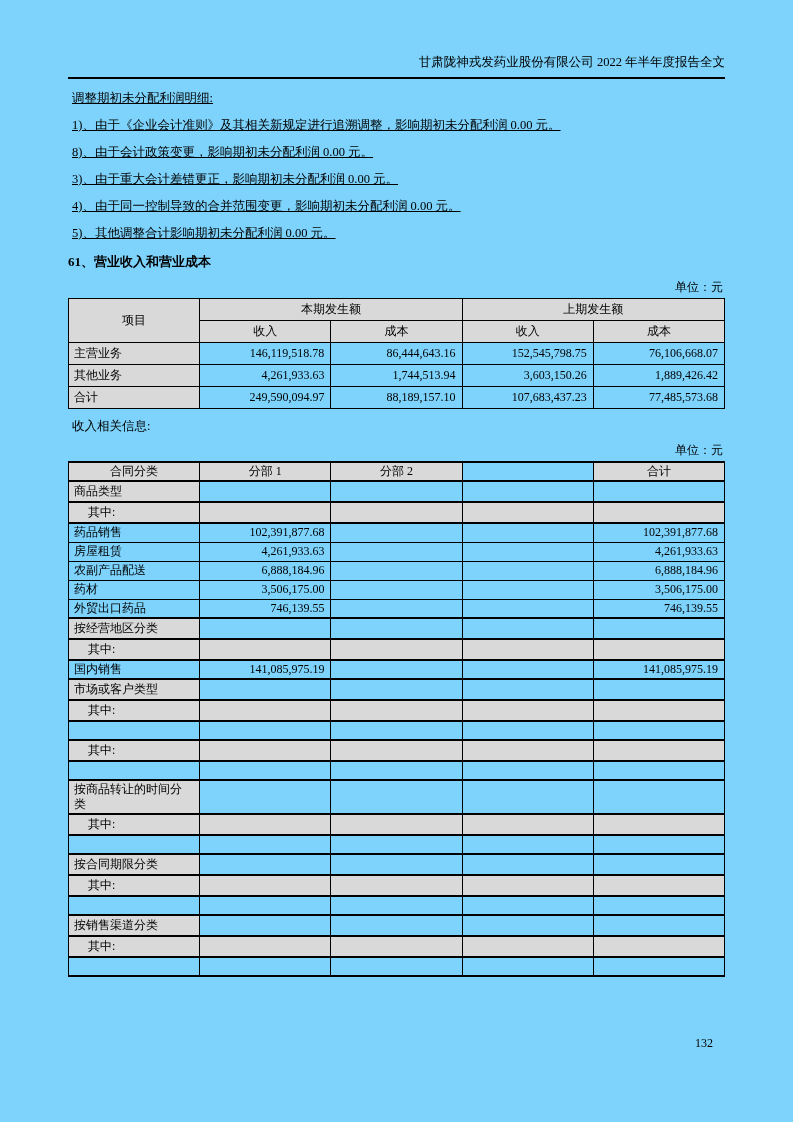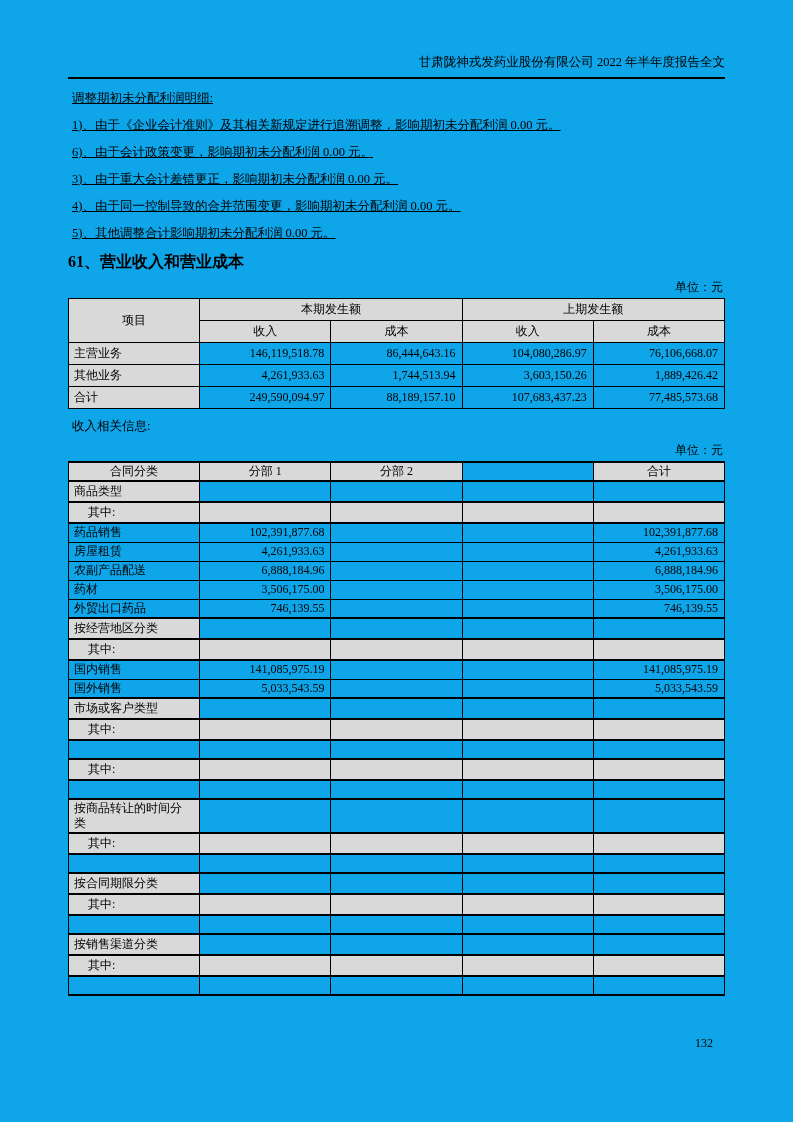--- a/index.html
+++ b/index.html
@@ -1,20 +1,20 @@
 <!DOCTYPE html>
 <html><head>
 <meta charset="utf-8">
 <style>
   html,body { margin:0; padding:0; background:#888; }
   .page {
     position:relative;
     width:793px; height:1122px;
     margin:0 auto;
-    background:#0ea5e9;
+    background:#7dd3fc;
     font-family:"Liberation Serif","DejaVu Serif",serif;
     color:#000;
     overflow:hidden;
   }
   .content {
     position:absolute;
     left:68px; top:54px;
     width:657px;
   }
   .page-header {
@@ -26,21 +26,21 @@
   }
   .intro { margin-top:12px;text-decoration:underline; }
   .intro p {
     margin:0 0 13px 0;
     font-size:12.5px;
     line-height:14px;
     padding-left:4px;
   }
   .section-title {
     margin:10px 0 0 0;
-    font-size:16px;
+    font-size:13px;
     font-weight:bold;
     line-height:18px;
   }
   .unit-label {
     text-align:right;
     font-size:12px;
     margin:9px 2px 4px 0;
     line-height:14px;
   }
   table {
@@ -94,21 +94,21 @@
   <div class="content">
 
     <div class="page-header">
       <span>甘肃陇神戎发药业股份有限公司 2022 年半年度报告全文</span>
     </div>
 
     <div class="intro">
       <p>调整期初未分配利润明细:</p>
       <div id="intro-list">
           <p>1)、由于《企业会计准则》及其相关新规定进行追溯调整，影响期初未分配利润 0.00 元。</p>
-          <p>6)、由于会计政策变更，影响期初未分配利润 0.00 元。</p>
+          <p>8)、由于会计政策变更，影响期初未分配利润 0.00 元。</p>
           <p>3)、由于重大会计差错更正，影响期初未分配利润 0.00 元。</p>
           <p>4)、由于同一控制导致的合并范围变更，影响期初未分配利润 0.00 元。</p>
           <p>5)、其他调整合计影响期初未分配利润 0.00 元。</p>
         </div>
     </div>
 
     <h2 class="section-title">61、营业收入和营业成本</h2>
 
     <div class="unit-label">单位：元</div>
 
@@ -132,21 +132,21 @@
             <td class="shaded">成本</td>
             <td class="shaded">收入</td>
             <td class="shaded">成本</td>
           </tr>
         </thead>
         <tbody id="revenue-tbody">
             <tr>
               <td class="lbl shaded">主营业务</td>
               <td class="num">146,119,518.78</td>
               <td class="num">86,444,643.16</td>
-              <td class="num">104,080,286.97</td>
+              <td class="num">152,545,798.75</td>
               <td class="num">76,106,668.07</td>
             </tr>
             <tr>
               <td class="lbl shaded">其他业务</td>
               <td class="num">4,261,933.63</td>
               <td class="num">1,744,513.94</td>
               <td class="num">3,603,150.26</td>
               <td class="num">1,889,426.42</td>
             </tr>
             <tr>
@@ -246,27 +246,20 @@
               <td class="num shaded"></td>
               <td class="num shaded"></td>
             </tr>
             <tr class="row-data">
               <td class="lbl">国内销售</td>
               <td class="num">141,085,975.19</td>
               <td class="num"></td>
               <td class="num"></td>
               <td class="num">141,085,975.19</td>
             </tr>
-            <tr class="row-data">
-              <td class="lbl">国外销售</td>
-              <td class="num">5,033,543.59</td>
-              <td class="num"></td>
-              <td class="num"></td>
-              <td class="num">5,033,543.59</td>
-            </tr>
             <tr class="row-label">
               <td class="lbl shaded">市场或客户类型</td>
               <td class="num"></td>
               <td class="num"></td>
               <td class="num"></td>
               <td class="num"></td>
             </tr>
             <tr class="row-subhead">
               <td class="lbl shaded indent">其中:</td>
               <td class="num shaded"></td>

